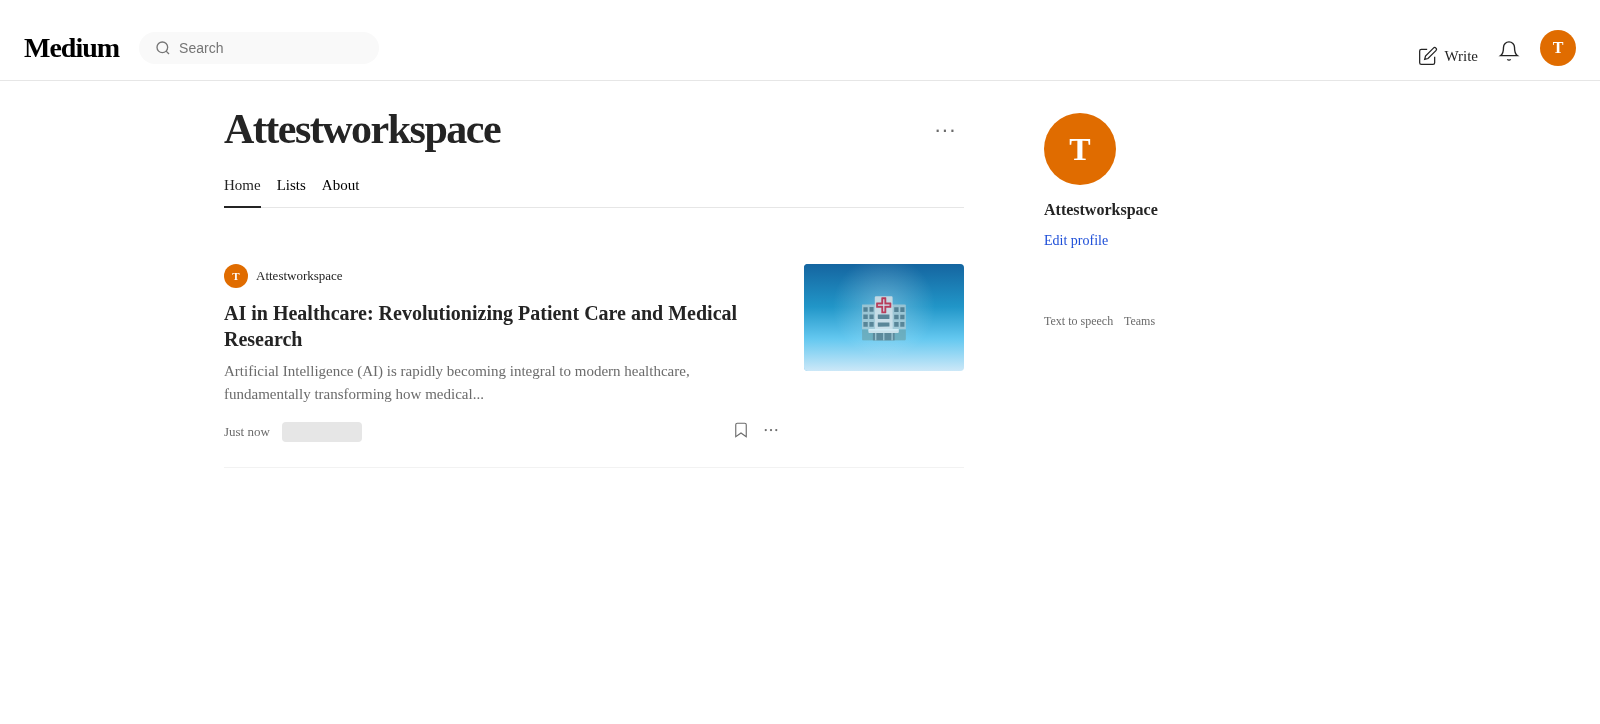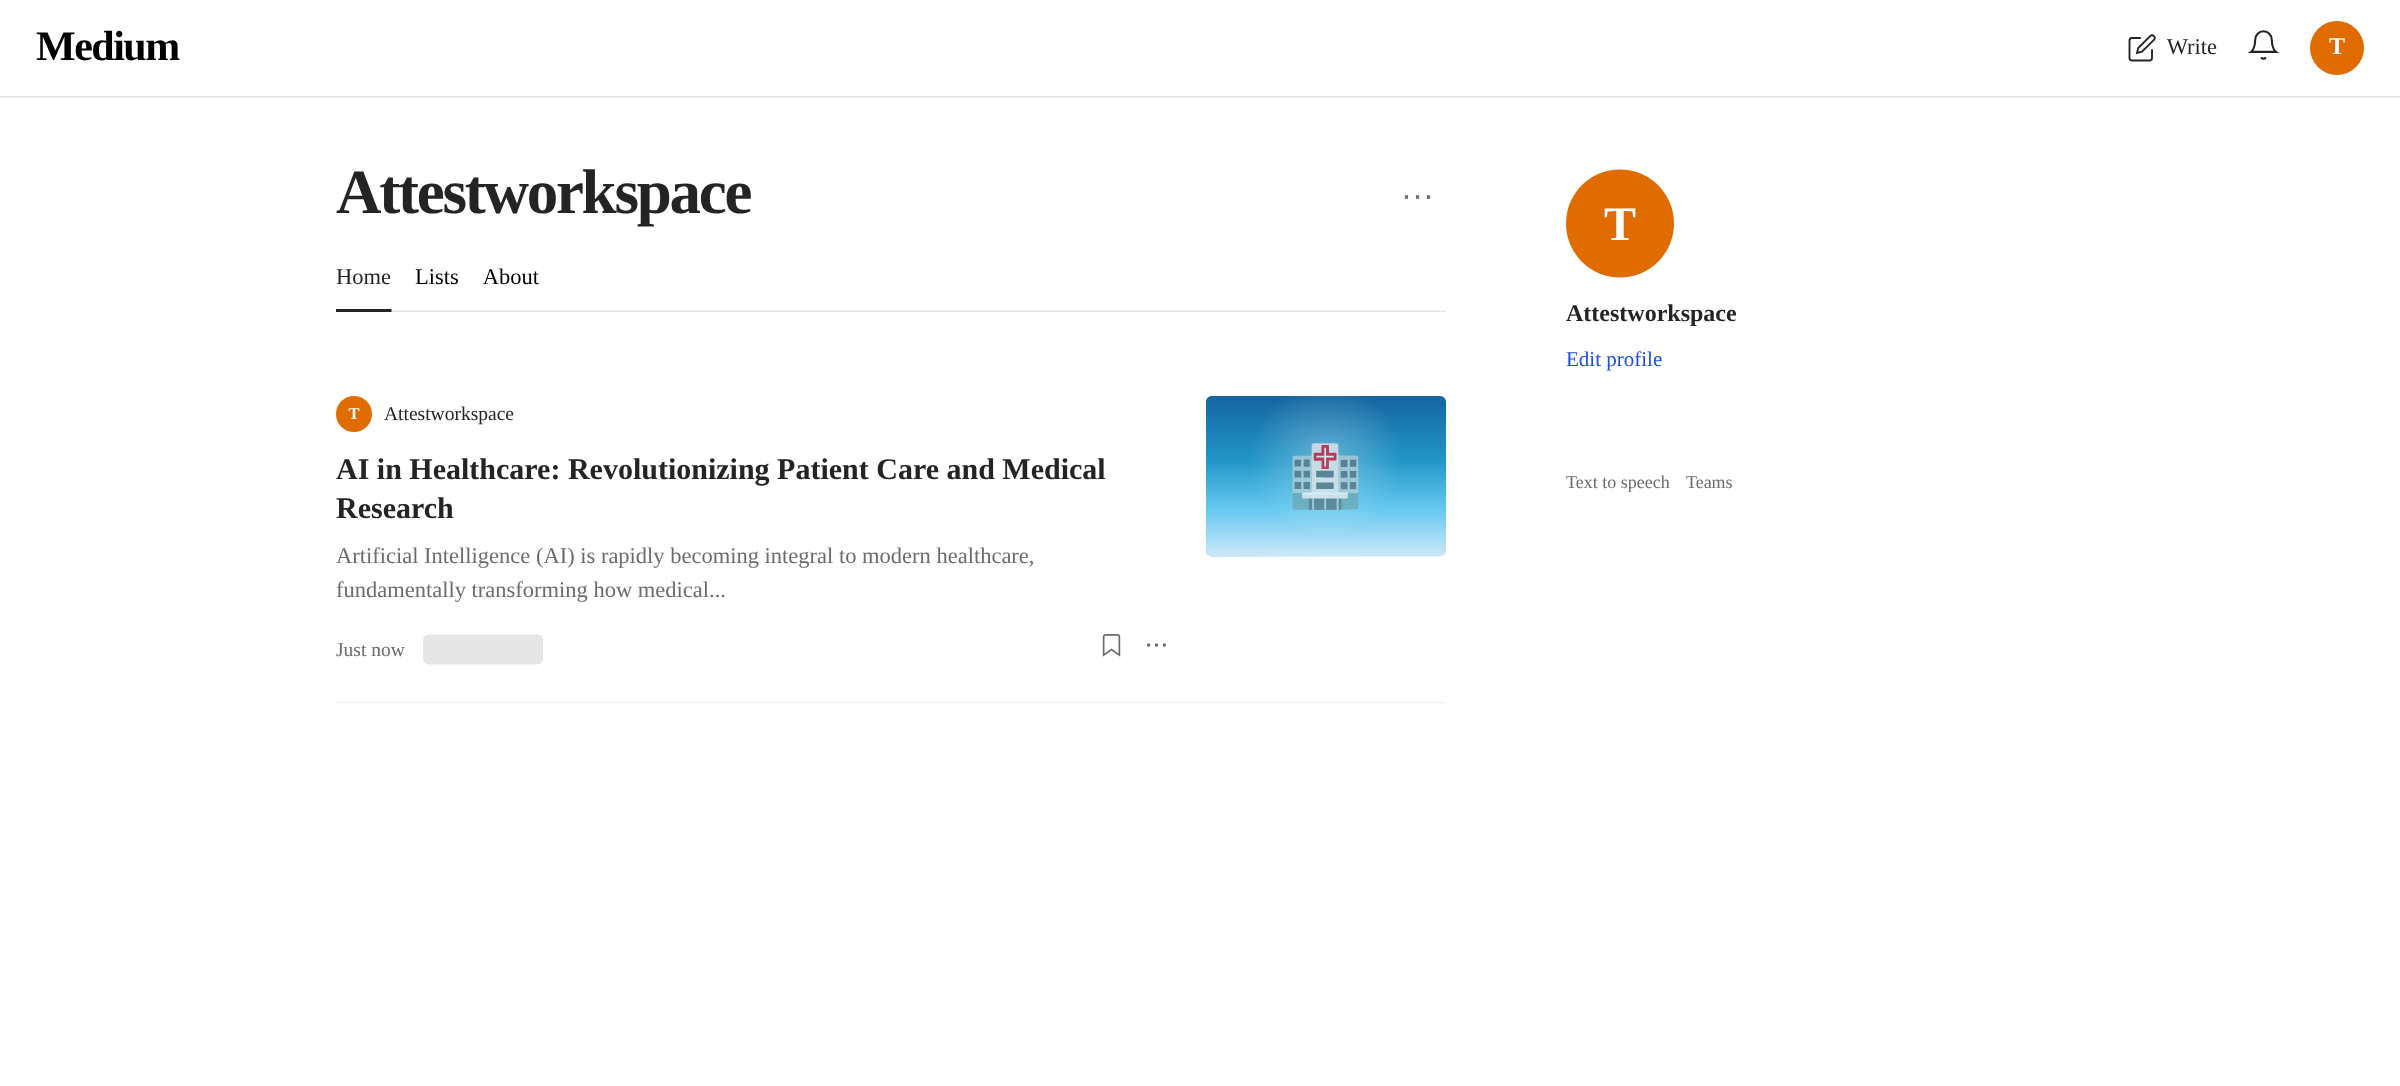--- a/index.html
+++ b/index.html
@@ -6,21 +6,21 @@
     body { font-family: -apple-system, BlinkMacSystemFont, 'Segoe UI', Georgia, serif; background: #fff; color: #242424; }
 
     
     .header {
       display: flex;
       align-items: center;
       padding: 0 24px;
       height: 65px;
       border-bottom: 1px solid #e6e6e6;
       position: sticky;
-      top: 0;
+      top: 16px;
       background: #fff;
       z-index: 100;
     }
     .header-logo {
       font-size: 28px;
       font-weight: 700;
       font-family: 'Georgia', serif;
       color: #000;
       letter-spacing: -1px;
       margin-right: 20px;
@@ -42,21 +42,21 @@
       font-size: 14px;
       color: #757575;
       width: 100%;
     }
     .search-icon-svg {
       color: #757575;
       flex-shrink: 0;
     }
     .header-right {
       display: flex;
-      align-items: center;
+      align-items: flex-end;
       gap: 20px;
       margin-left: auto;
     }
     .write-btn {
       display: flex;
       align-items: center;
       gap: 6px;
       font-size: 15px;
       color: #242424;
       cursor: pointer;
@@ -292,20 +292,27 @@
       color: #6b6b6b;
       text-decoration: none;
       margin-right: 8px;
     }
   </style>
 </head>
 <body>
 
 <header class="header">
   <div class="header-logo">Medium</div>
+  <div class="header-search">
+    <svg class="search-icon-svg" width="16" height="16" viewBox="0 0 24 24" fill="none" stroke="#757575" stroke-width="2">
+      <circle cx="11" cy="11" r="8"></circle>
+      <line x1="21" y1="21" x2="16.65" y2="16.65"></line>
+    </svg>
+    <input type="text" placeholder="Search" style="">
+  </div>
   <div class="header-right">
     <button class="write-btn">
       <svg class="write-icon" viewBox="0 0 24 24" fill="none" stroke="#242424" stroke-width="1.5">
         <path d="M11 4H4a2 2 0 0 0-2 2v14a2 2 0 0 0 2 2h14a2 2 0 0 0 2-2v-7"></path>
         <path d="M18.5 2.5a2.121 2.121 0 0 1 3 3L12 15l-4 1 1-4 9.5-9.5z"></path>
       </svg>
       <span>Write</span>
     </button>
     <div class="bell-icon">
       <svg width="22" height="22" viewBox="0 0 24 24" fill="none" stroke="#242424" stroke-width="1.5">

